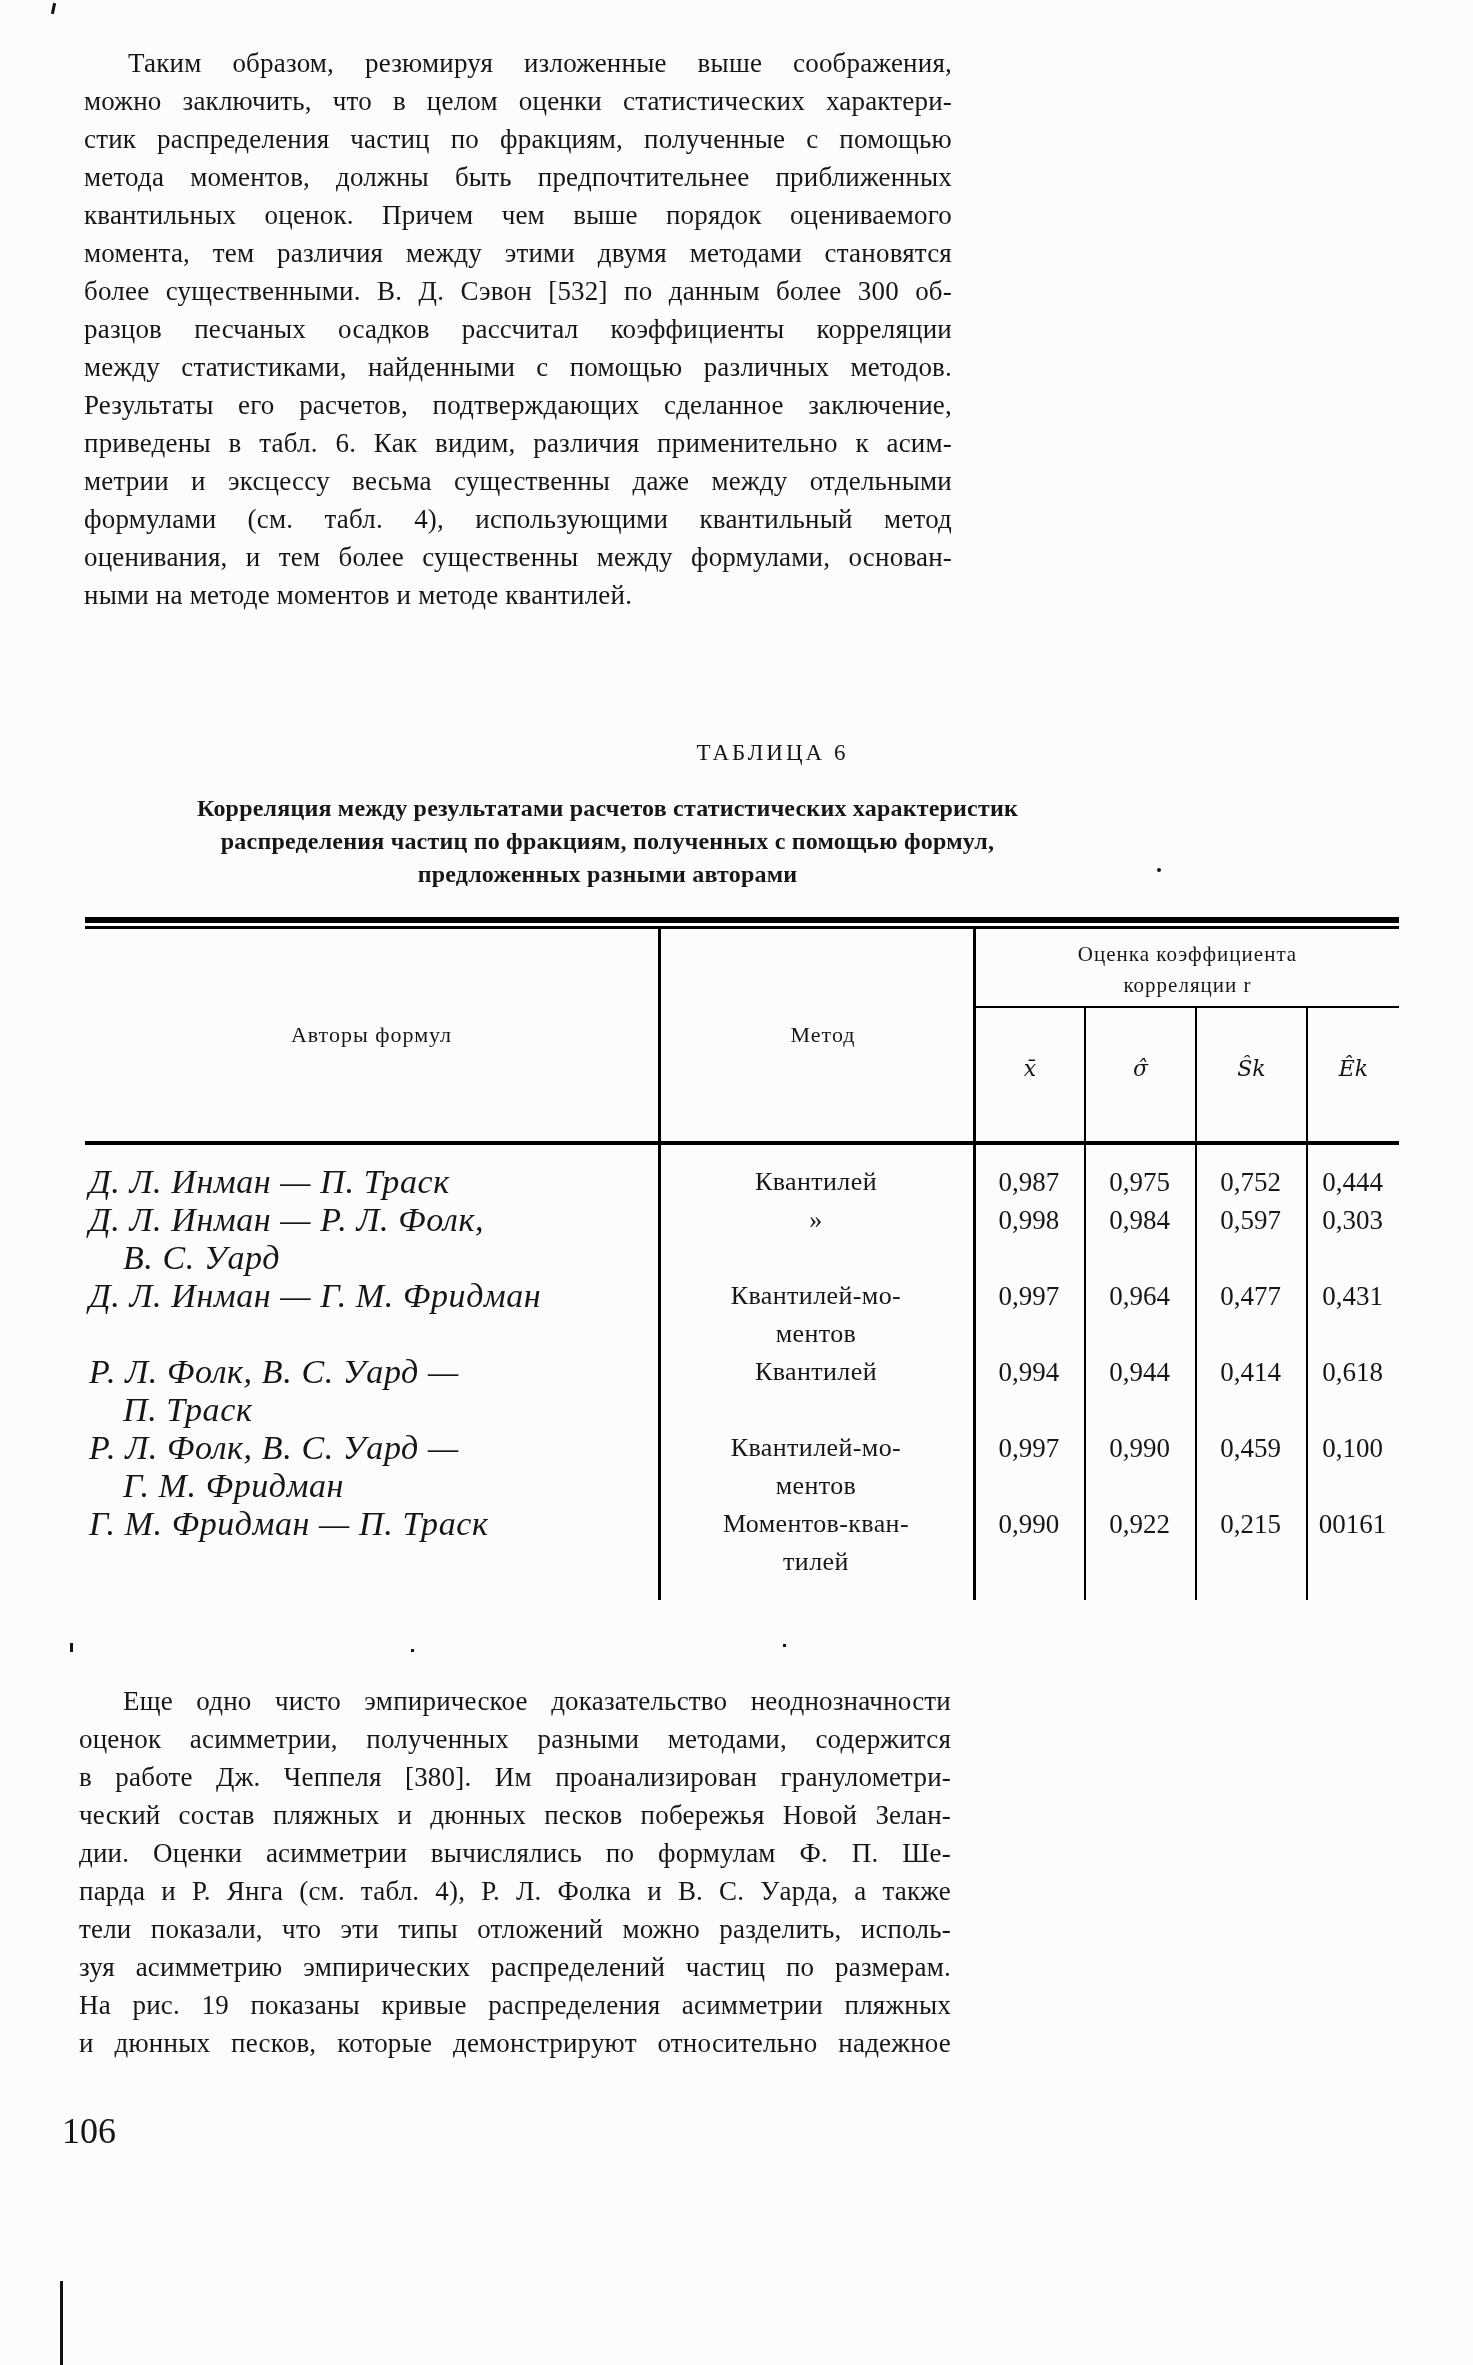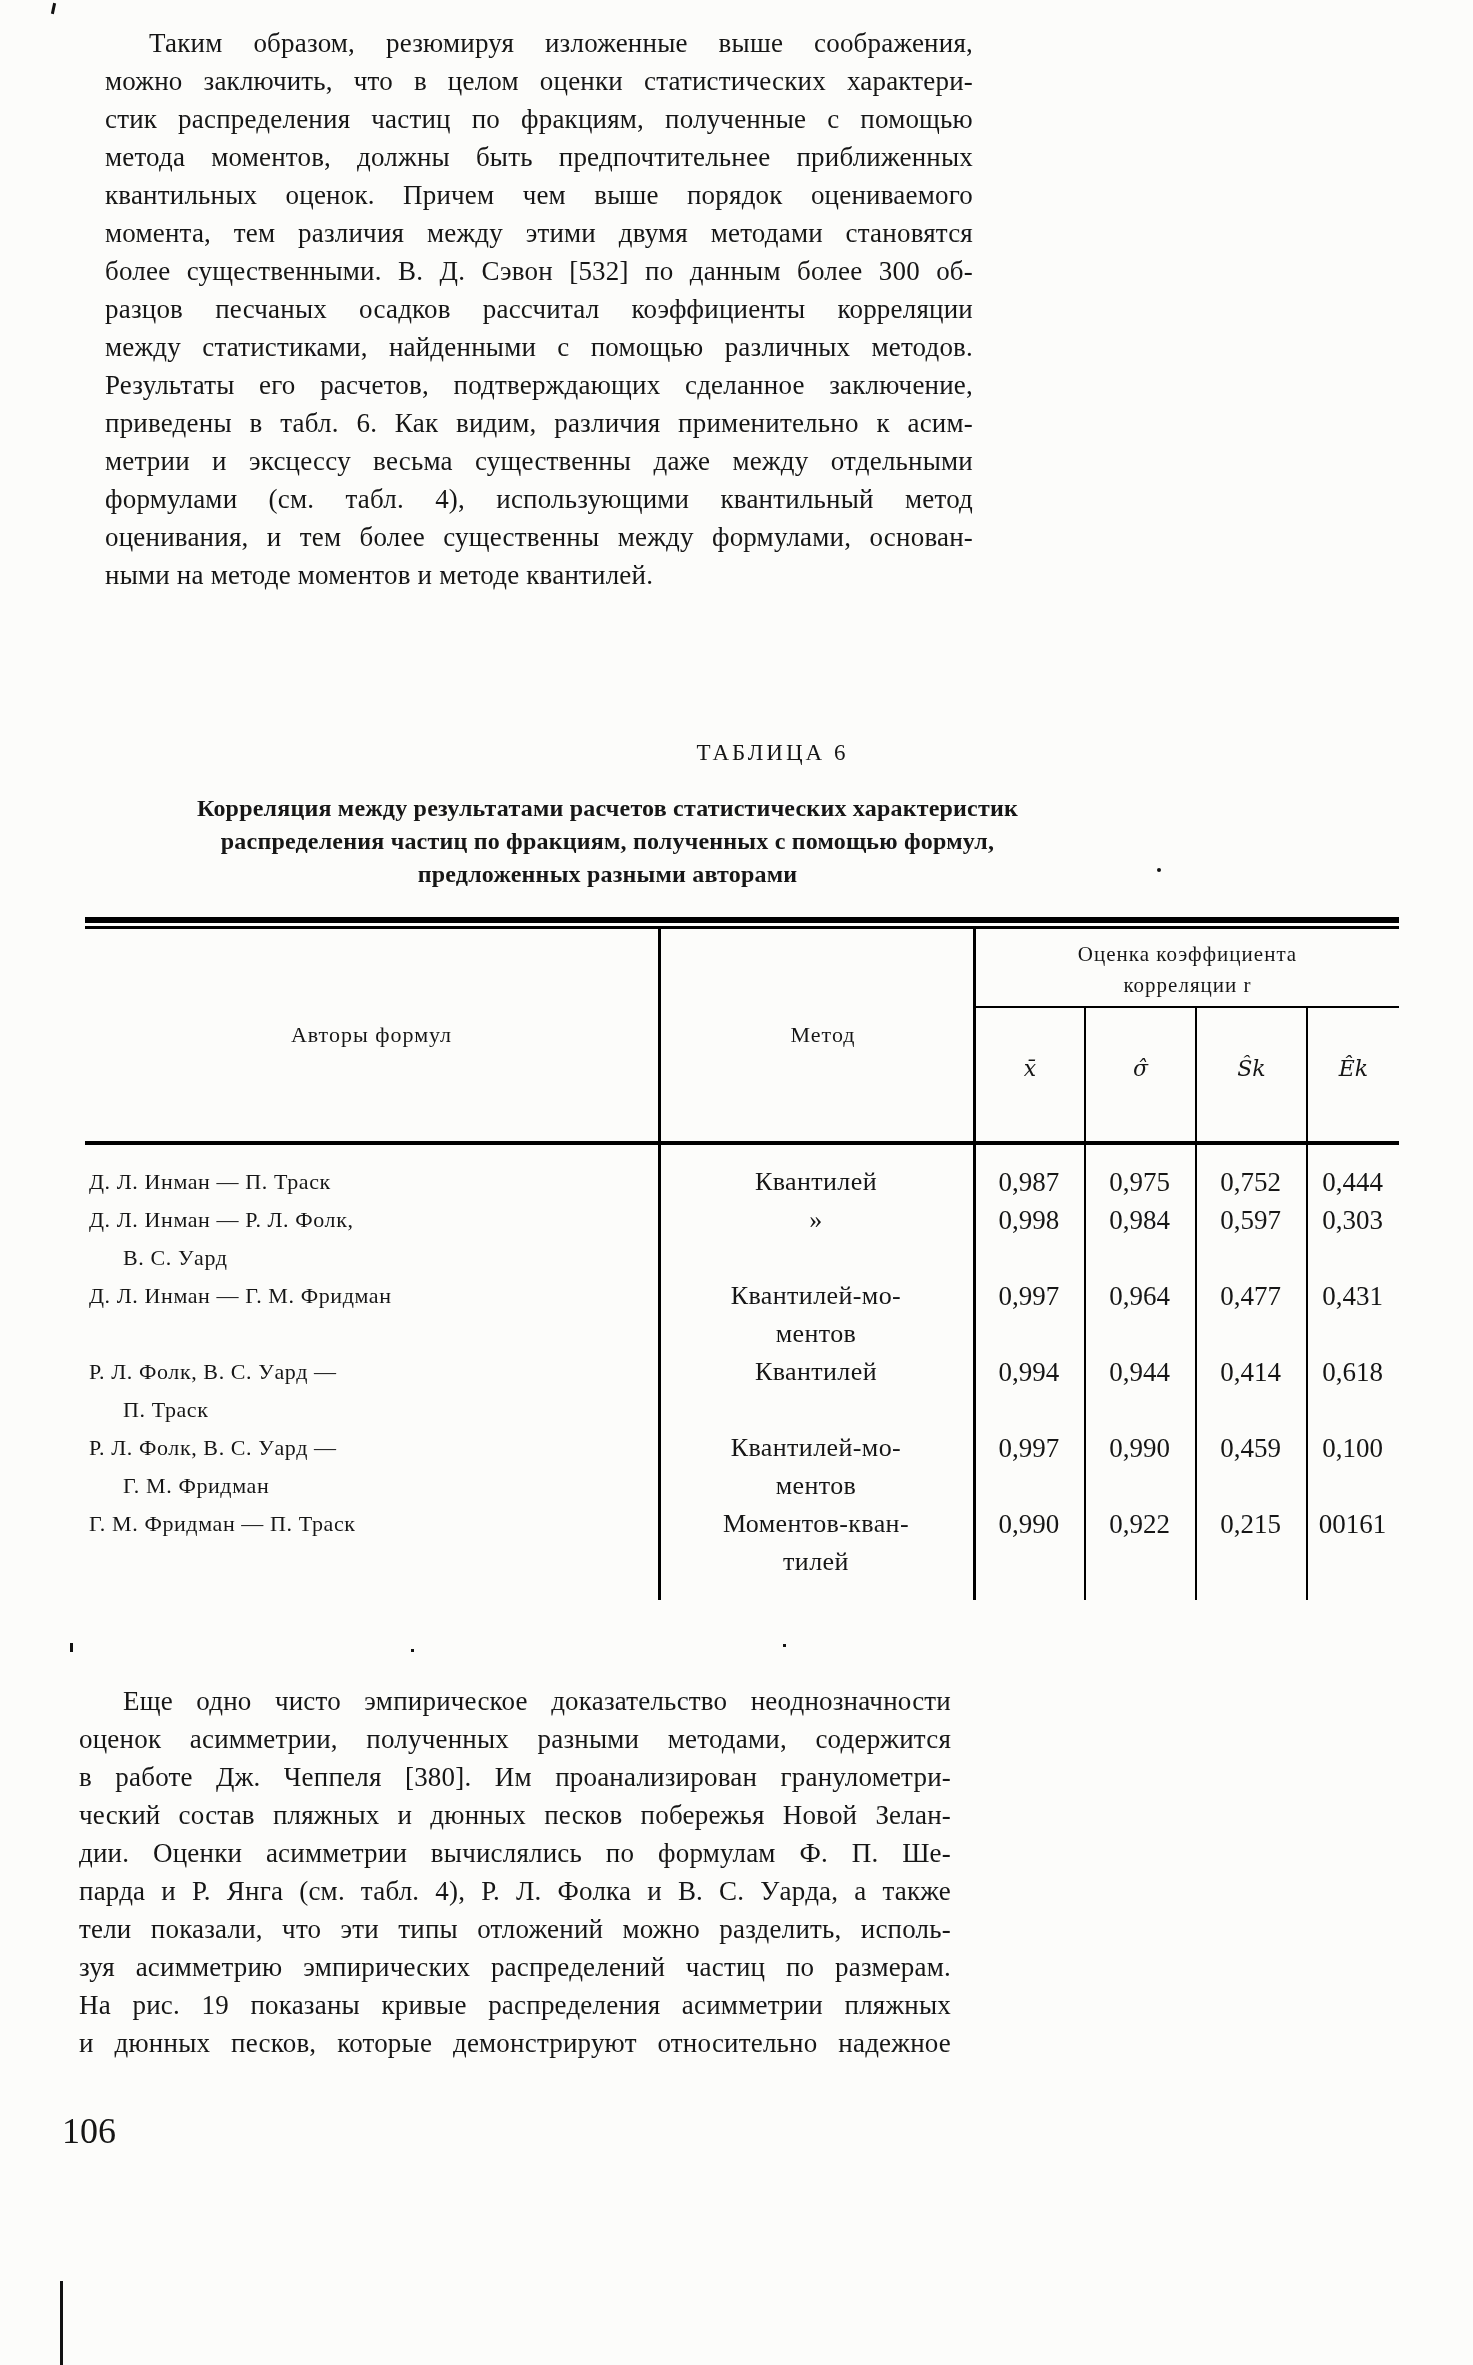--- a/index.html
+++ b/index.html
@@ -24,21 +24,21 @@
 
   .hd{position:absolute;display:flex;align-items:center;justify-content:center;
     font-size:22px;letter-spacing:1px;text-align:center;}
   .grp{flex-direction:column;line-height:31px;font-size:21px;}
   .sub{font-style:italic;font-family:"DejaVu Serif",serif;font-size:22px;letter-spacing:0;}
 
   .tbody{position:absolute;left:85px;top:1145px;width:1314px;padding-top:18px;box-sizing:border-box;}
   .trow{display:flex;align-items:flex-start;}
   .h1{height:38px;}
   .h2{height:76px;}
-  .c-auth{width:574px;box-sizing:border-box;padding-left:4px;font-size:22px;line-height:38px;letter-spacing:.6px;}
+  .c-auth{width:574px;box-sizing:border-box;padding-left:4px;font-size:34px;line-height:38px;letter-spacing:.6px;font-style:italic;}
   .c-auth .cont{padding-left:34px;}
   .c-meth{width:315px;box-sizing:border-box;text-align:center;font-size:26px;line-height:38px;letter-spacing:.4px;}
   .c-val{text-align:center;font-size:27px;line-height:38px;}
   .w1,.w2,.w3{width:111px;}
   .w4{width:93px;}
 
   .pagenum{position:absolute;left:62px;top:2112px;font-size:36px;line-height:38px;}
   .art{position:absolute;background:#121212;}
 </style>
 </head>
@@ -46,21 +46,21 @@
 
 <div class="page">
 
   <div class="art" style="left:52px;top:3px;width:3px;height:11px;transform:rotate(12deg);"></div>
   <div class="art" style="left:1157px;top:868px;width:4px;height:4px;border-radius:50%;"></div>
   <div class="art" style="left:70px;top:1643px;width:3px;height:9px;"></div>
   <div class="art" style="left:411px;top:1649px;width:3px;height:3px;"></div>
   <div class="art" style="left:783px;top:1644px;width:3px;height:3px;"></div>
   <div class="art" style="left:60px;top:2281px;width:3px;height:84px;"></div>
 
-  <div class="para" style="left:84px;top:24px;width:868px;margin-left:21px;">
+  <div class="para" style="left:84px;top:44px;width:868px;">
     <div class="jl ind">Таким образом, резюмируя изложенные выше соображения,</div>
     <div class="jl">можно заключить, что в целом оценки статистических характери-</div>
     <div class="jl">стик распределения частиц по фракциям, полученные с помощью</div>
     <div class="jl">метода моментов, должны быть предпочтительнее приближенных</div>
     <div class="jl">квантильных оценок. Причем чем выше порядок оцениваемого</div>
     <div class="jl">момента, тем различия между этими двумя методами становятся</div>
     <div class="jl">более существенными. В. Д. Сэвон [532] по данным более 300 об-</div>
     <div class="jl">разцов песчаных осадков рассчитал коэффициенты корреляции</div>
     <div class="jl">между статистиками, найденными с помощью различных методов.</div>
     <div class="jl">Результаты его расчетов, подтверждающих сделанное заключение,</div>

